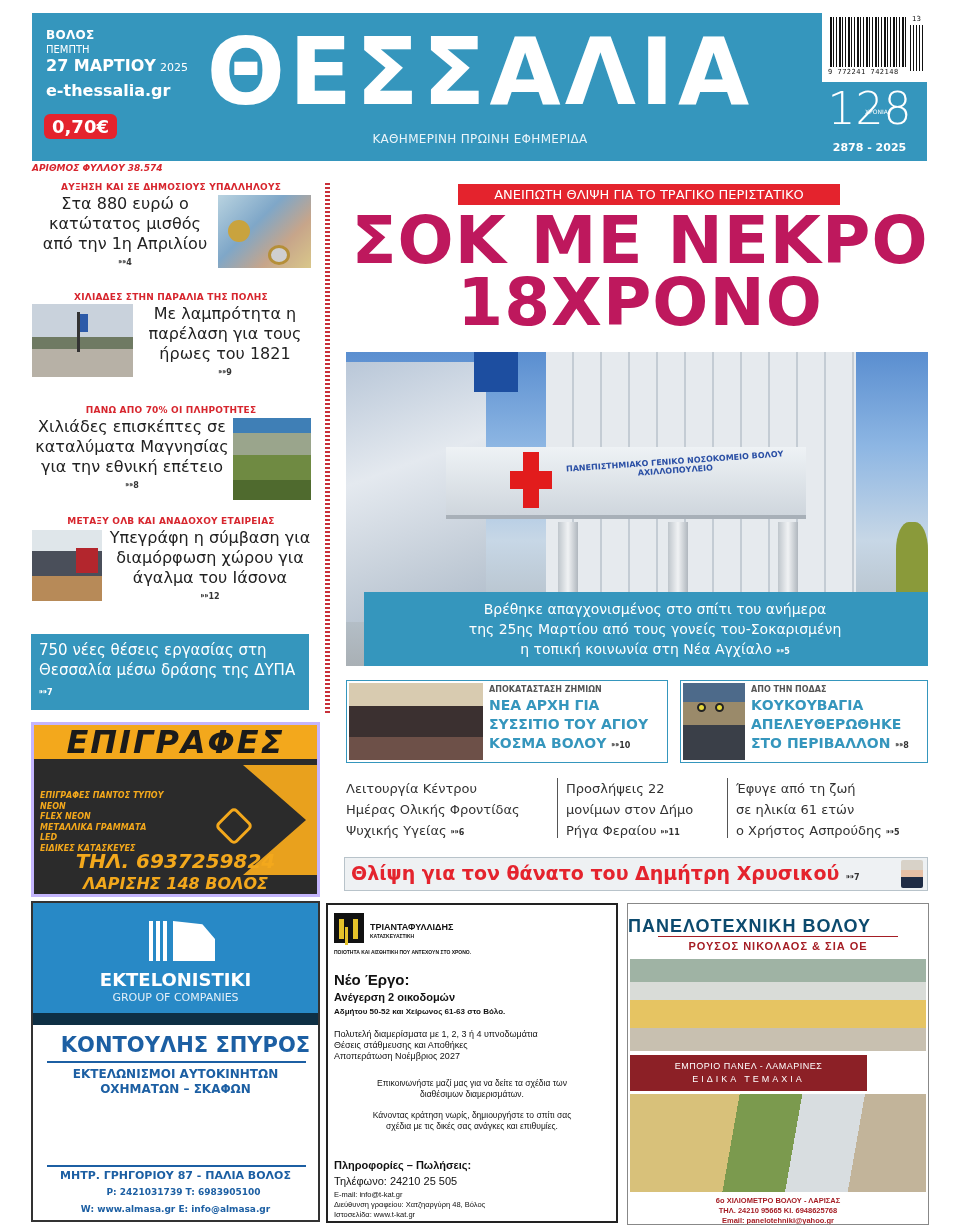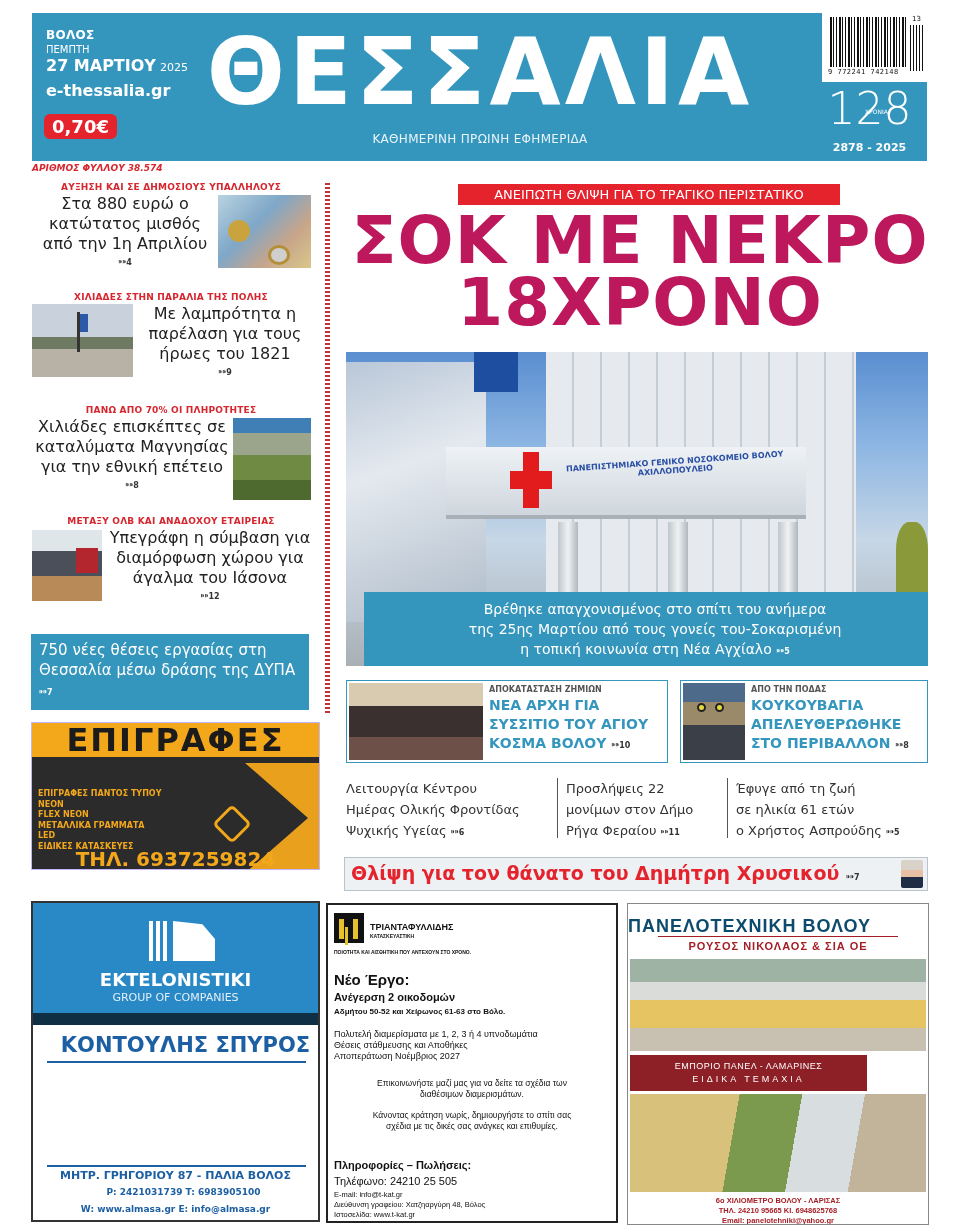--- a/index.html
+++ b/index.html
@@ -39,21 +39,21 @@
   .pg { font-size: 8px; font-weight: bold; color: #333; }
   .thumb { position: absolute; overflow: hidden; }
 
   .divider { left: 325px; top: 183px; width: 5px; height: 530px;
     background: repeating-linear-gradient(180deg, #c8313a 0 2px, #fff 2px 4px); }
 
   .blue-box { left: 31px; top: 634px; width: 278px; height: 76px; background: #3596bd; color: #fff; font-size: 15px; line-height: 20px; padding: 6px 8px; }
   .blue-box .pg { color: #fff; }
 
   
-  #ad-epigrafes { left: 31px; top: 722px; width: 289px; height: 148px; background: #2b2b2b; border: 1px solid #c4b5fd; overflow: hidden; }
+  #ad-epigrafes { left: 31px; top: 722px; width: 289px; height: 175px; background: #2b2b2b; border: 3px solid #c4b5fd; overflow: hidden; font-style: italic; }
   .ep-top { position: absolute; left: 0; top: 0; width: 100%; height: 34px; background: #f3a81c; color: #1b1b1b; font-weight: bold; font-size: 32px; line-height: 34px; text-align: center; letter-spacing: 2px; }
   .ep-name { position: absolute; left: 0; top: 34px; width: 100%; text-align: center; color: #f3a81c; font-weight: bold; font-size: 26px; line-height: 28px; letter-spacing: 2px; }
   .ep-list { position: absolute; left: 6px; top: 66px; color: #f3a81c; font-weight: bold; font-size: 8px; line-height: 10.5px; }
   .ep-arrow { position: absolute; right: -10px; top: 40px; width: 140px; height: 110px; background: #f3a81c; clip-path: polygon(40% 0,100% 0,100% 100%,40% 100%,85% 50%); opacity: 0.95; }
   .ep-diamond { position: absolute; left: 186px; top: 87px; width: 28px; height: 28px; border: 3px solid #f3a81c; transform: rotate(45deg); border-radius: 5px; }
   .ep-tel { position: absolute; left: 0; top: 124px; width: 100%; text-align: center; color: #f3a81c; font-weight: bold; font-size: 20px; line-height: 24px; }
   .ep-addr { position: absolute; left: 0; top: 148px; width: 100%; text-align: center; color: #f3a81c; font-weight: bold; font-size: 16px; line-height: 22px; }
 
   
   .red-kicker { left: 458px; top: 184px; width: 382px; height: 21px; background: #e4232d; color: #fff; text-align: center; font-size: 13px; line-height: 21px; }
@@ -293,20 +293,24 @@
   <div class="ek-logo">
     <i style="left:0"></i>
       <i style="left:7px"></i>
       <i style="left:14px"></i>
       <b></b>
   </div>
   <div class="ek-name">EKTELONISTIKI</div>
   <div class="ek-group">GROUP OF COMPANIES</div>
   <div class="ek-person">ΚΟΝΤΟΥΛΗΣ ΣΠΥΡΟΣ</div>
   <div class="ek-rule" style="top:158px"></div>
+  <div class="ek-svc">
+    <div>ΕΚΤΕΛΩΝΙΣΜΟΙ ΑΥΤΟΚΙΝΗΤΩΝ</div>
+    <div>ΟΧΗΜΑΤΩΝ – ΣΚΑΦΩΝ</div>
+  </div>
   <div class="ek-rule" style="top:262px"></div>
   <div class="ek-addr">ΜΗΤΡ. ΓΡΗΓΟΡΙΟΥ 87 - ΠΑΛΙΑ ΒΟΛΟΣ</div>
   <div class="ek-ph">P: 2421031739 T: 6983905100</div>
   <div class="ek-web">W: www.almasa.gr  E: info@almasa.gr</div>
 </div>
 
 <div id="ad-triant" class="abs">
   <div class="tr-logo"></div>
   <div class="tr-name">ΤΡΙΑΝΤΑΦΥΛΛΙΔΗΣ</div>
   <div class="tr-sub">ΚΑΤΑΣΚΕΥΑΣΤΙΚΗ</div>

